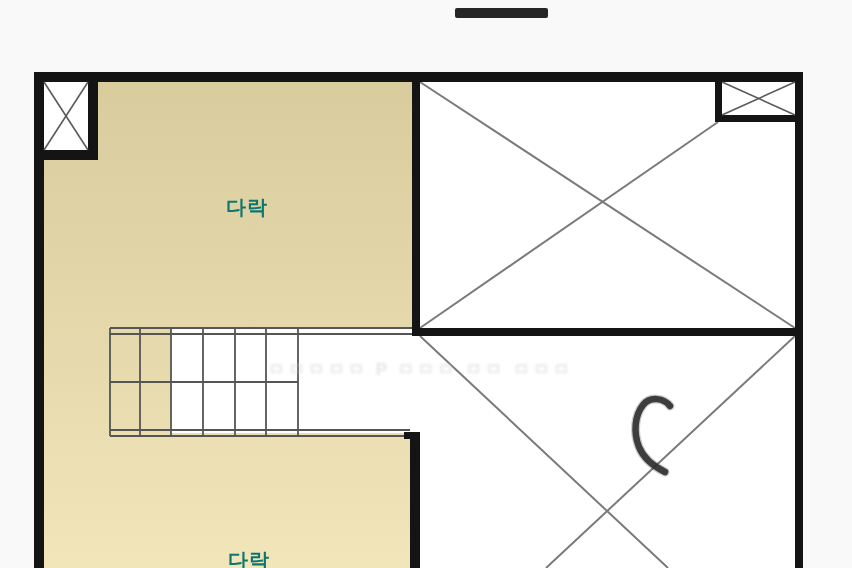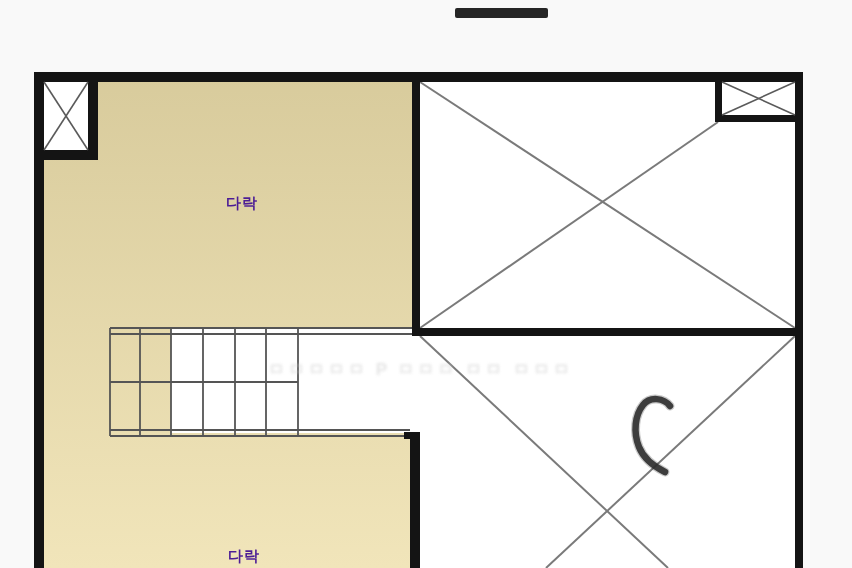--- a/index.html
+++ b/index.html
@@ -7,21 +7,21 @@
     position:relative;width:852px;height:568px;overflow:hidden;
     background:#f9f9f9;font-family:"Liberation Sans","DejaVu Sans",sans-serif;
   }
   .top-bar{
     position:absolute;left:455px;top:8px;width:93px;height:10px;
     background:#262626;border-radius:2px;
   }
   .plan{position:absolute;left:0;top:0;width:852px;height:568px;}
   .plan svg{position:absolute;left:0;top:0;}
   .room-label{
-    position:absolute;color:#4c1d95;font-weight:bold;font-size:15px;
+    position:absolute;color:#0f766e;font-weight:bold;font-size:20px;
     letter-spacing:1px;white-space:nowrap;
   }
   .label-attic-upper{left:226px;top:194px;}
   .label-attic-lower{left:228px;top:547px;}
   .watermark{
     position:absolute;left:268px;top:358px;width:320px;
     color:#cfcfcf;opacity:.55;font-weight:bold;font-size:17px;
     letter-spacing:3px;white-space:nowrap;filter:blur(1.4px);
     pointer-events:none;
   }

